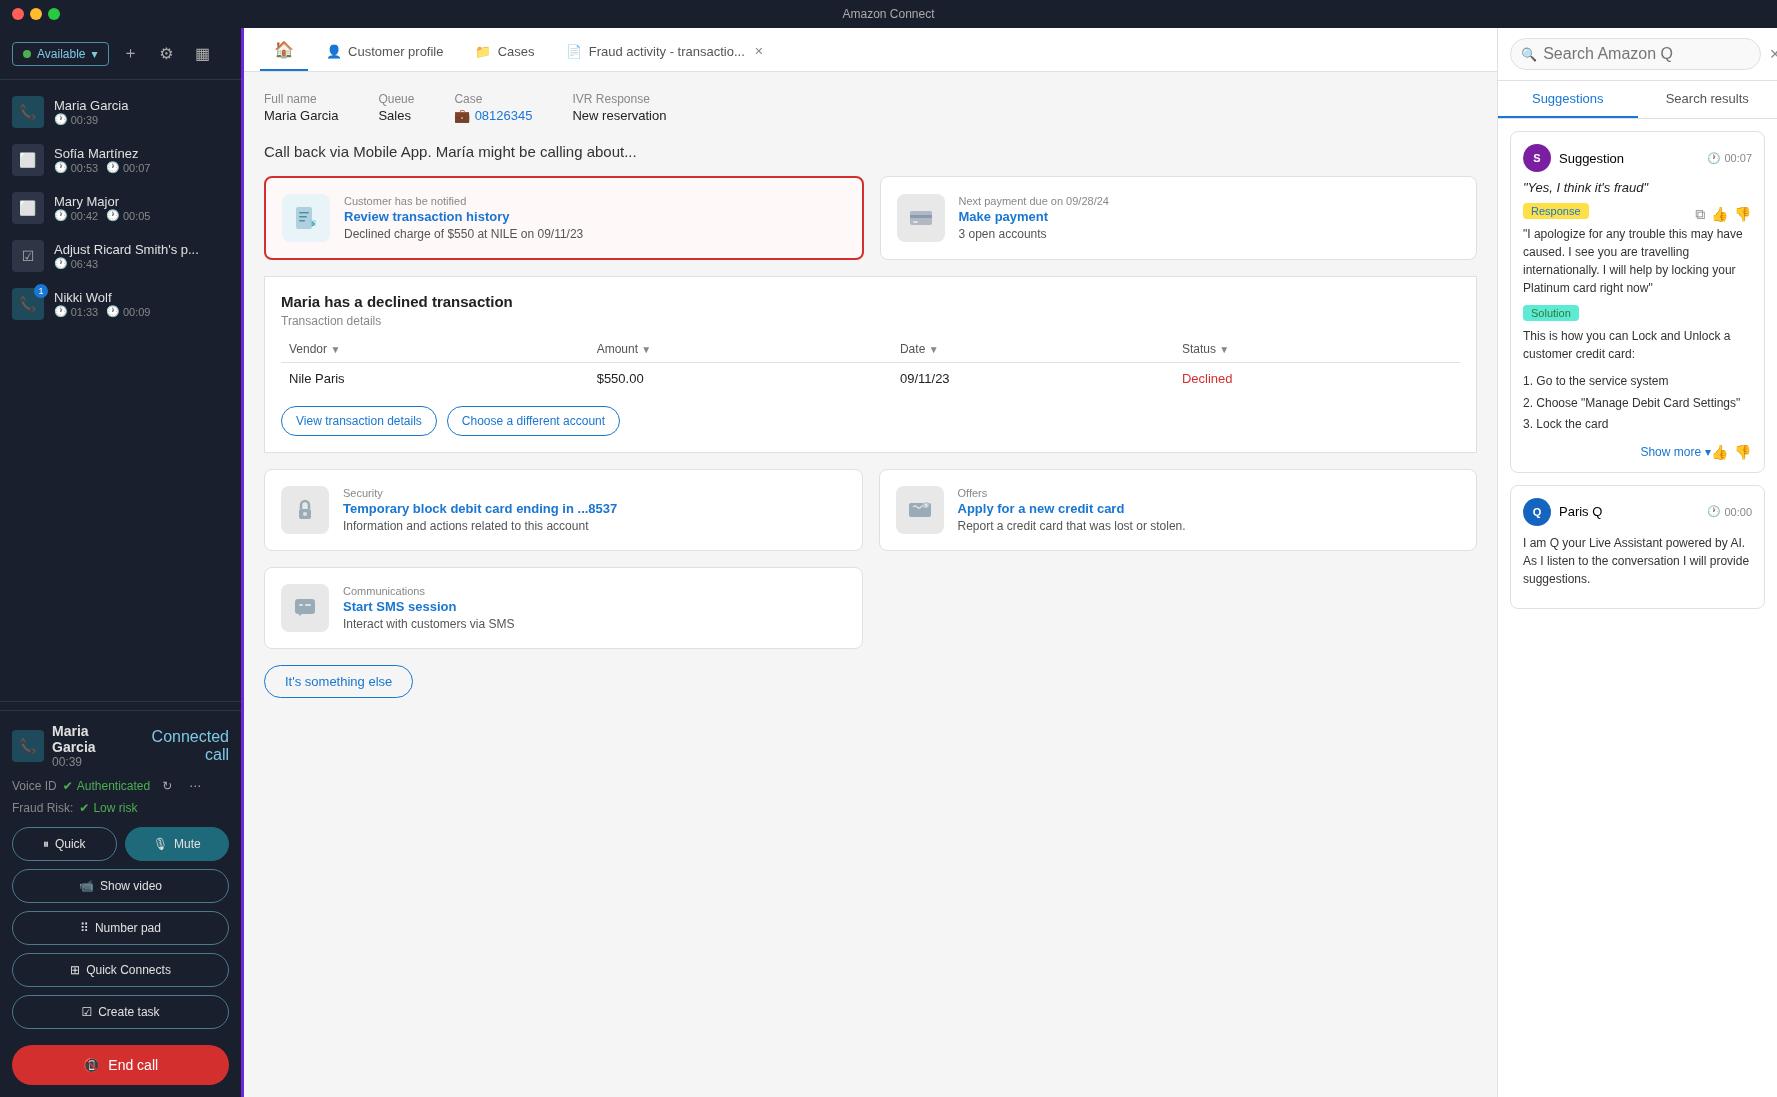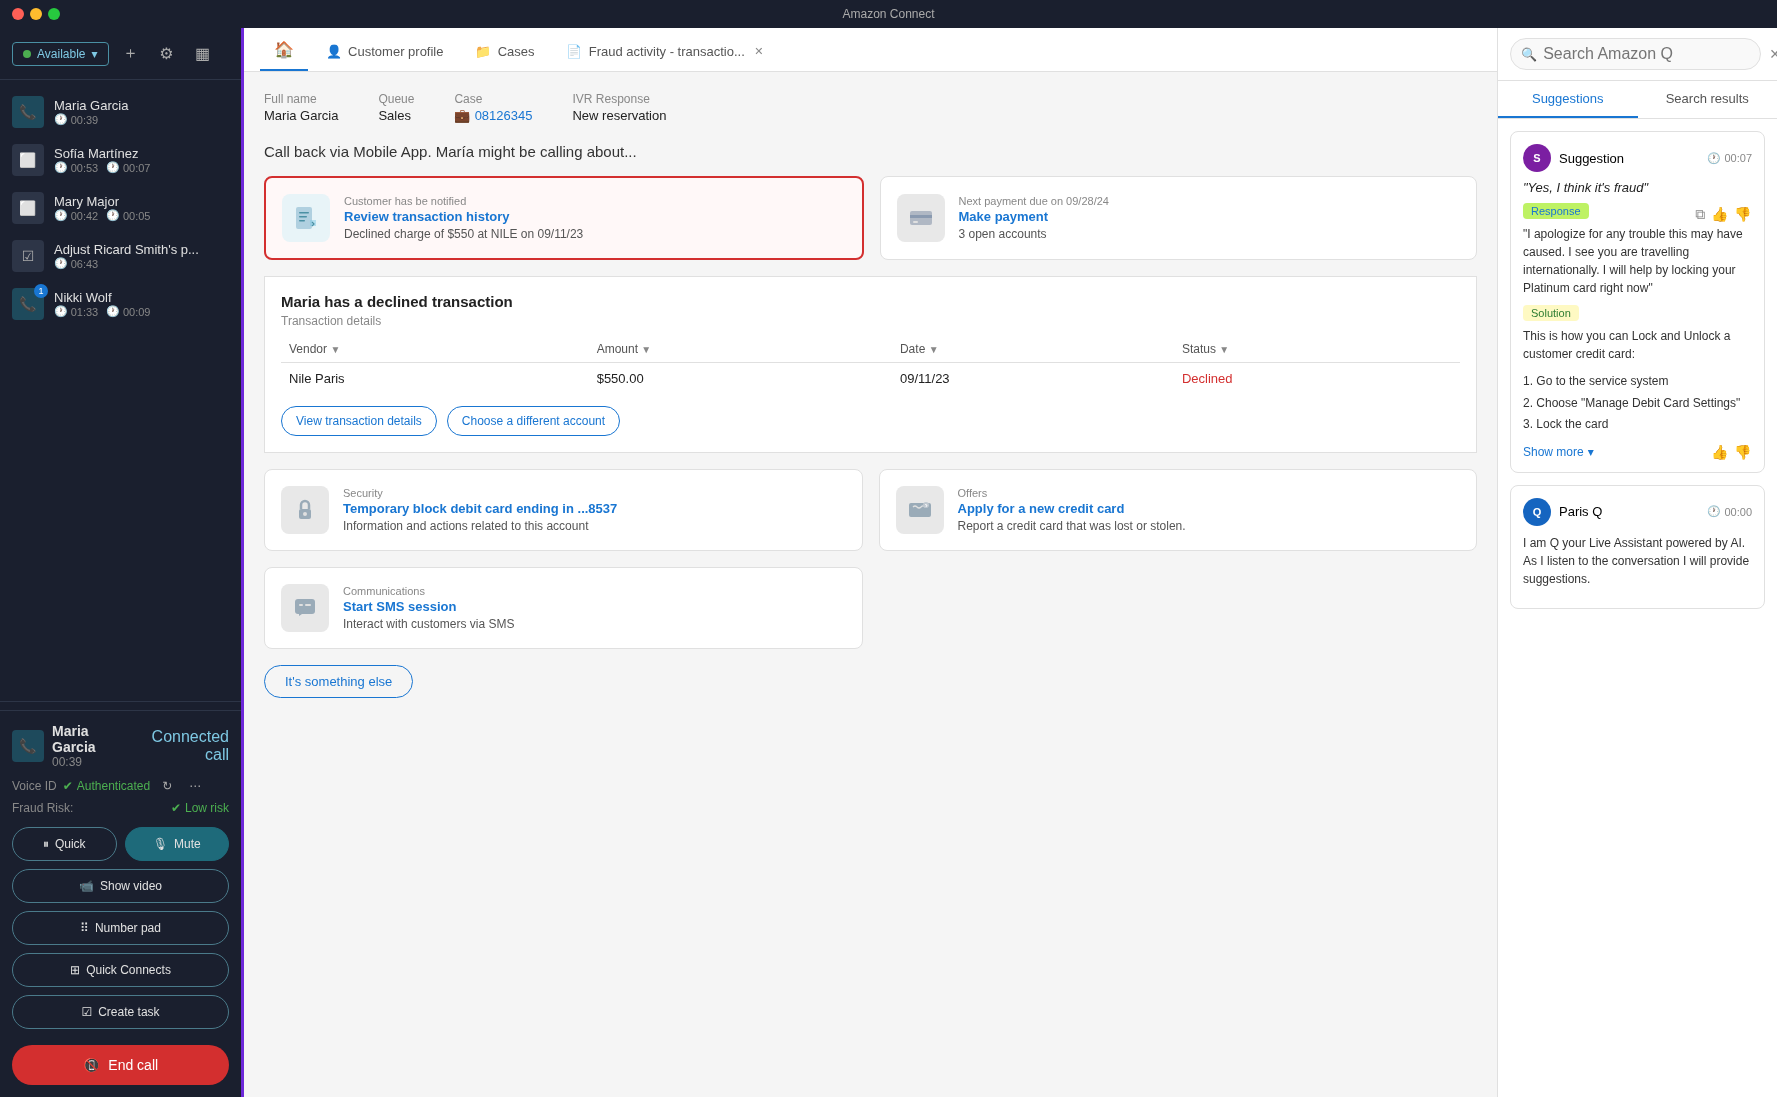--- a/index.html
+++ b/index.html
@@ -39,21 +39,21 @@
 
     
     .active-call-panel { padding: 12px; border-top: 1px solid #2d3547; }
     .active-call-name { color: #e0e0e0; font-size: 14px; font-weight: 600; }
     .active-call-status { color: #7ec8e3; font-size: 16px; text-align: right; }
     .active-call-header { display: flex; justify-content: space-between; align-items: center; margin-bottom: 6px; }
     .active-call-time { color: #888; font-size: 12px; }
     .voice-id-row { display: flex; align-items: center; gap: 6px; margin-bottom: 4px; }
     .voice-id-label { color: #888; font-size: 12px; }
     .auth-badge { color: #4caf50; font-size: 12px; display: flex; align-items: center; gap: 4px; }
-    .fraud-row { display: flex; align-items: center; gap: 6px; margin-bottom: 12px; justify-content: space-between; }
+    .fraud-row { display: flex; align-items: center; gap: 6px; margin-bottom: 12px; }
     .fraud-label { color: #888; font-size: 12px; }
     .low-risk { color: #4caf50; font-size: 12px; display: flex; align-items: center; gap: 4px; }
 
     .call-controls { display: flex; flex-direction: column; gap: 8px; }
     .ctrl-row { display: flex; gap: 8px; }
     .ctrl-btn { flex: 1; height: 34px; border-radius: 20px; border: 1px solid #4a7a8a; background: transparent; color: #e0e0e0; cursor: pointer; display: flex; align-items: center; justify-content: center; gap: 6px; font-size: 12px; }
     .ctrl-btn.mute { background: #1e6a7a; border-color: #1e6a7a; }
     .ctrl-btn-full { width: 100%; height: 34px; border-radius: 20px; border: 1px solid #4a7a8a; background: transparent; color: #e0e0e0; cursor: pointer; display: flex; align-items: center; justify-content: center; gap: 6px; font-size: 12px; }
 
     .end-call-btn { width: 100%; height: 40px; border-radius: 20px; border: none; background: #d32f2f; color: white; cursor: pointer; display: flex; align-items: center; justify-content: center; gap: 8px; font-size: 14px; font-weight: 500; margin-top: 8px; }
@@ -127,22 +127,22 @@
     .right-content { flex: 1; overflow-y: auto; padding: 12px; }
 
     
     .suggestion-card { border: 1px solid #e0e0e0; border-radius: 8px; padding: 12px; margin-bottom: 12px; }
     .suggestion-header { display: flex; justify-content: space-between; align-items: center; margin-bottom: 8px; }
     .suggestion-title-row { display: flex; align-items: center; gap: 8px; }
     .suggestion-avatar { width: 28px; height: 28px; border-radius: 50%; background: #7b1fa2; display: flex; align-items: center; justify-content: center; color: white; font-size: 11px; font-weight: bold; }
     .suggestion-name { font-size: 13px; font-weight: 500; }
     .suggestion-time { font-size: 11px; color: #888; display: flex; align-items: center; gap: 3px; }
     .suggestion-quote { font-size: 13px; color: #222; margin-bottom: 8px; font-style: italic; }
-    .response-badge { background: #bef264; color: #1976d2; font-size: 11px; padding: 2px 8px; border-radius: 4px; display: inline-block; margin-bottom: 6px; }
-    .solution-badge { background: #fef9c3; color: #2e7d32; font-size: 11px; padding: 2px 8px; border-radius: 4px; display: inline-block; margin-bottom: 6px; }
+    .response-badge { background: #fde047; color: #1976d2; font-size: 11px; padding: 2px 8px; border-radius: 4px; display: inline-block; margin-bottom: 6px; }
+    .solution-badge { background: #5eead4; color: #2e7d32; font-size: 11px; padding: 2px 8px; border-radius: 4px; display: inline-block; margin-bottom: 6px; }
     .suggestion-text { font-size: 12px; color: #333; line-height: 1.5; margin-bottom: 8px; }
     .steps { font-size: 12px; color: #333; line-height: 1.8; margin-bottom: 8px; }
     .show-more { color: #1976d2; font-size: 12px; cursor: pointer; display: flex; align-items: center; gap: 4px; }
     .action-icons { display: flex; gap: 6px; }
     .action-icon { color: #888; cursor: pointer; font-size: 14px; }
 
     
     .q-card { border: 1px solid #e0e0e0; border-radius: 8px; padding: 12px; }
     .q-avatar { width: 28px; height: 28px; border-radius: 50%; background: #1565c0; display: flex; align-items: center; justify-content: center; color: white; font-size: 11px; font-weight: bold; }
 
@@ -518,21 +518,21 @@
           </div>
         </div>
         <div class="suggestion-text">"I apologize for any trouble this may have caused. I see you are travelling internationally. I will help by locking your Platinum card right now"</div>
         <span class="solution-badge">Solution</span>
         <div class="suggestion-text">This is how you can Lock and Unlock a customer credit card:</div>
         <div class="steps">
           <div>1. Go to the service system</div>
           <div>2. Choose "Manage Debit Card Settings"</div>
           <div>3. Lock the card</div>
         </div>
-        <div style="display:flex;justify-content:space-between;align-items:center;gap:8px;">
+        <div style="display:flex;justify-content:flex-end;align-items:center;">
           <div class="show-more">
             <span>Show more</span>
             <span>▾</span>
           </div>
           <div class="action-icons">
             <span class="action-icon">👍</span>
             <span class="action-icon">👎</span>
           </div>
         </div>
       </div>

